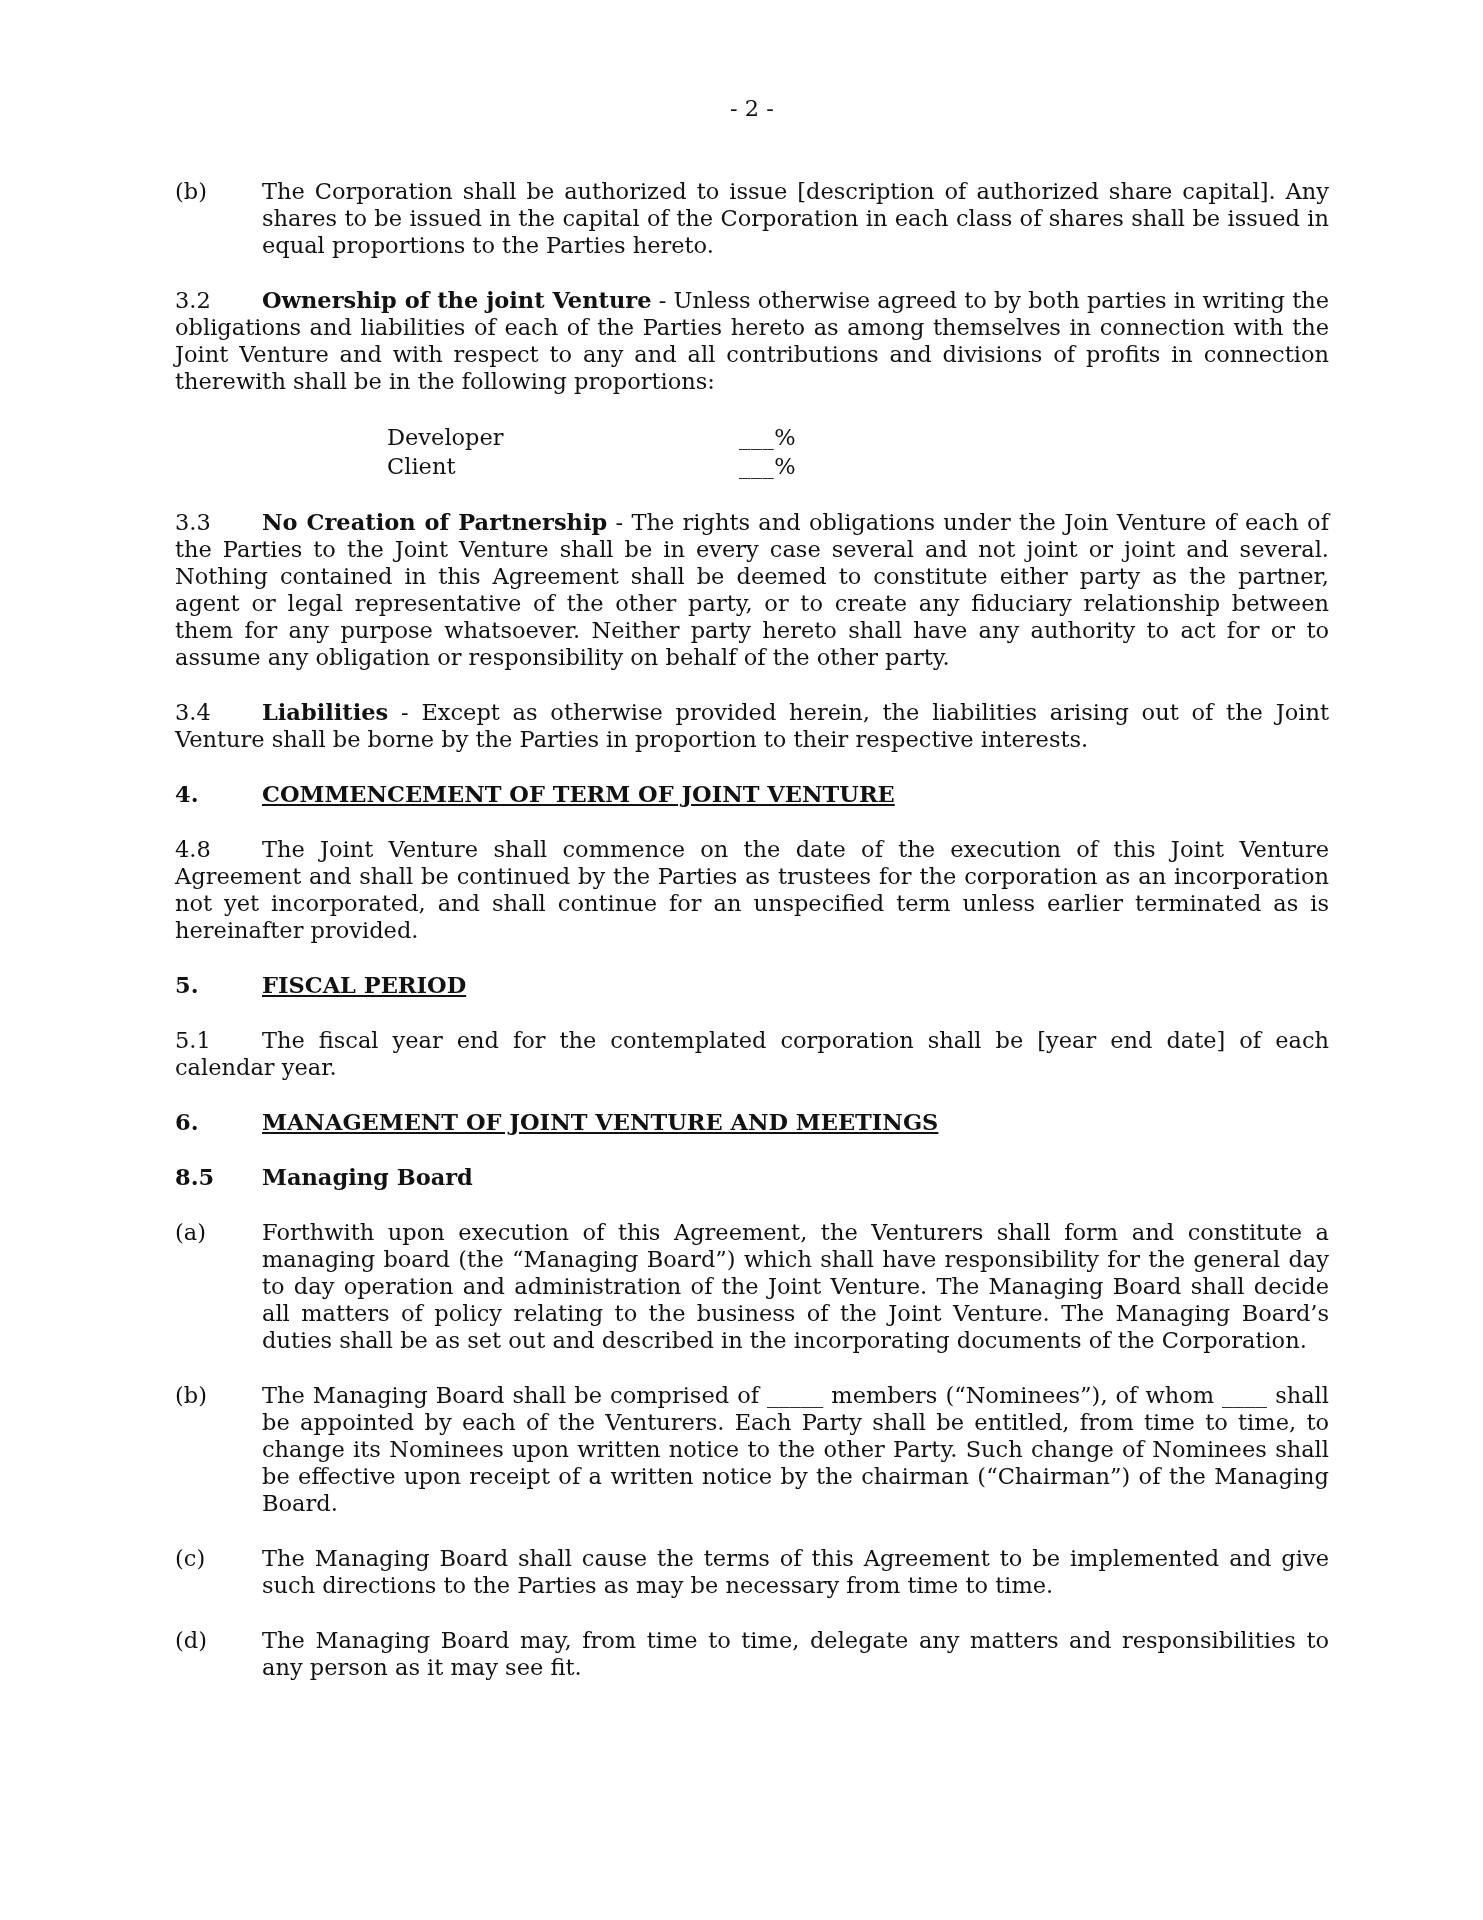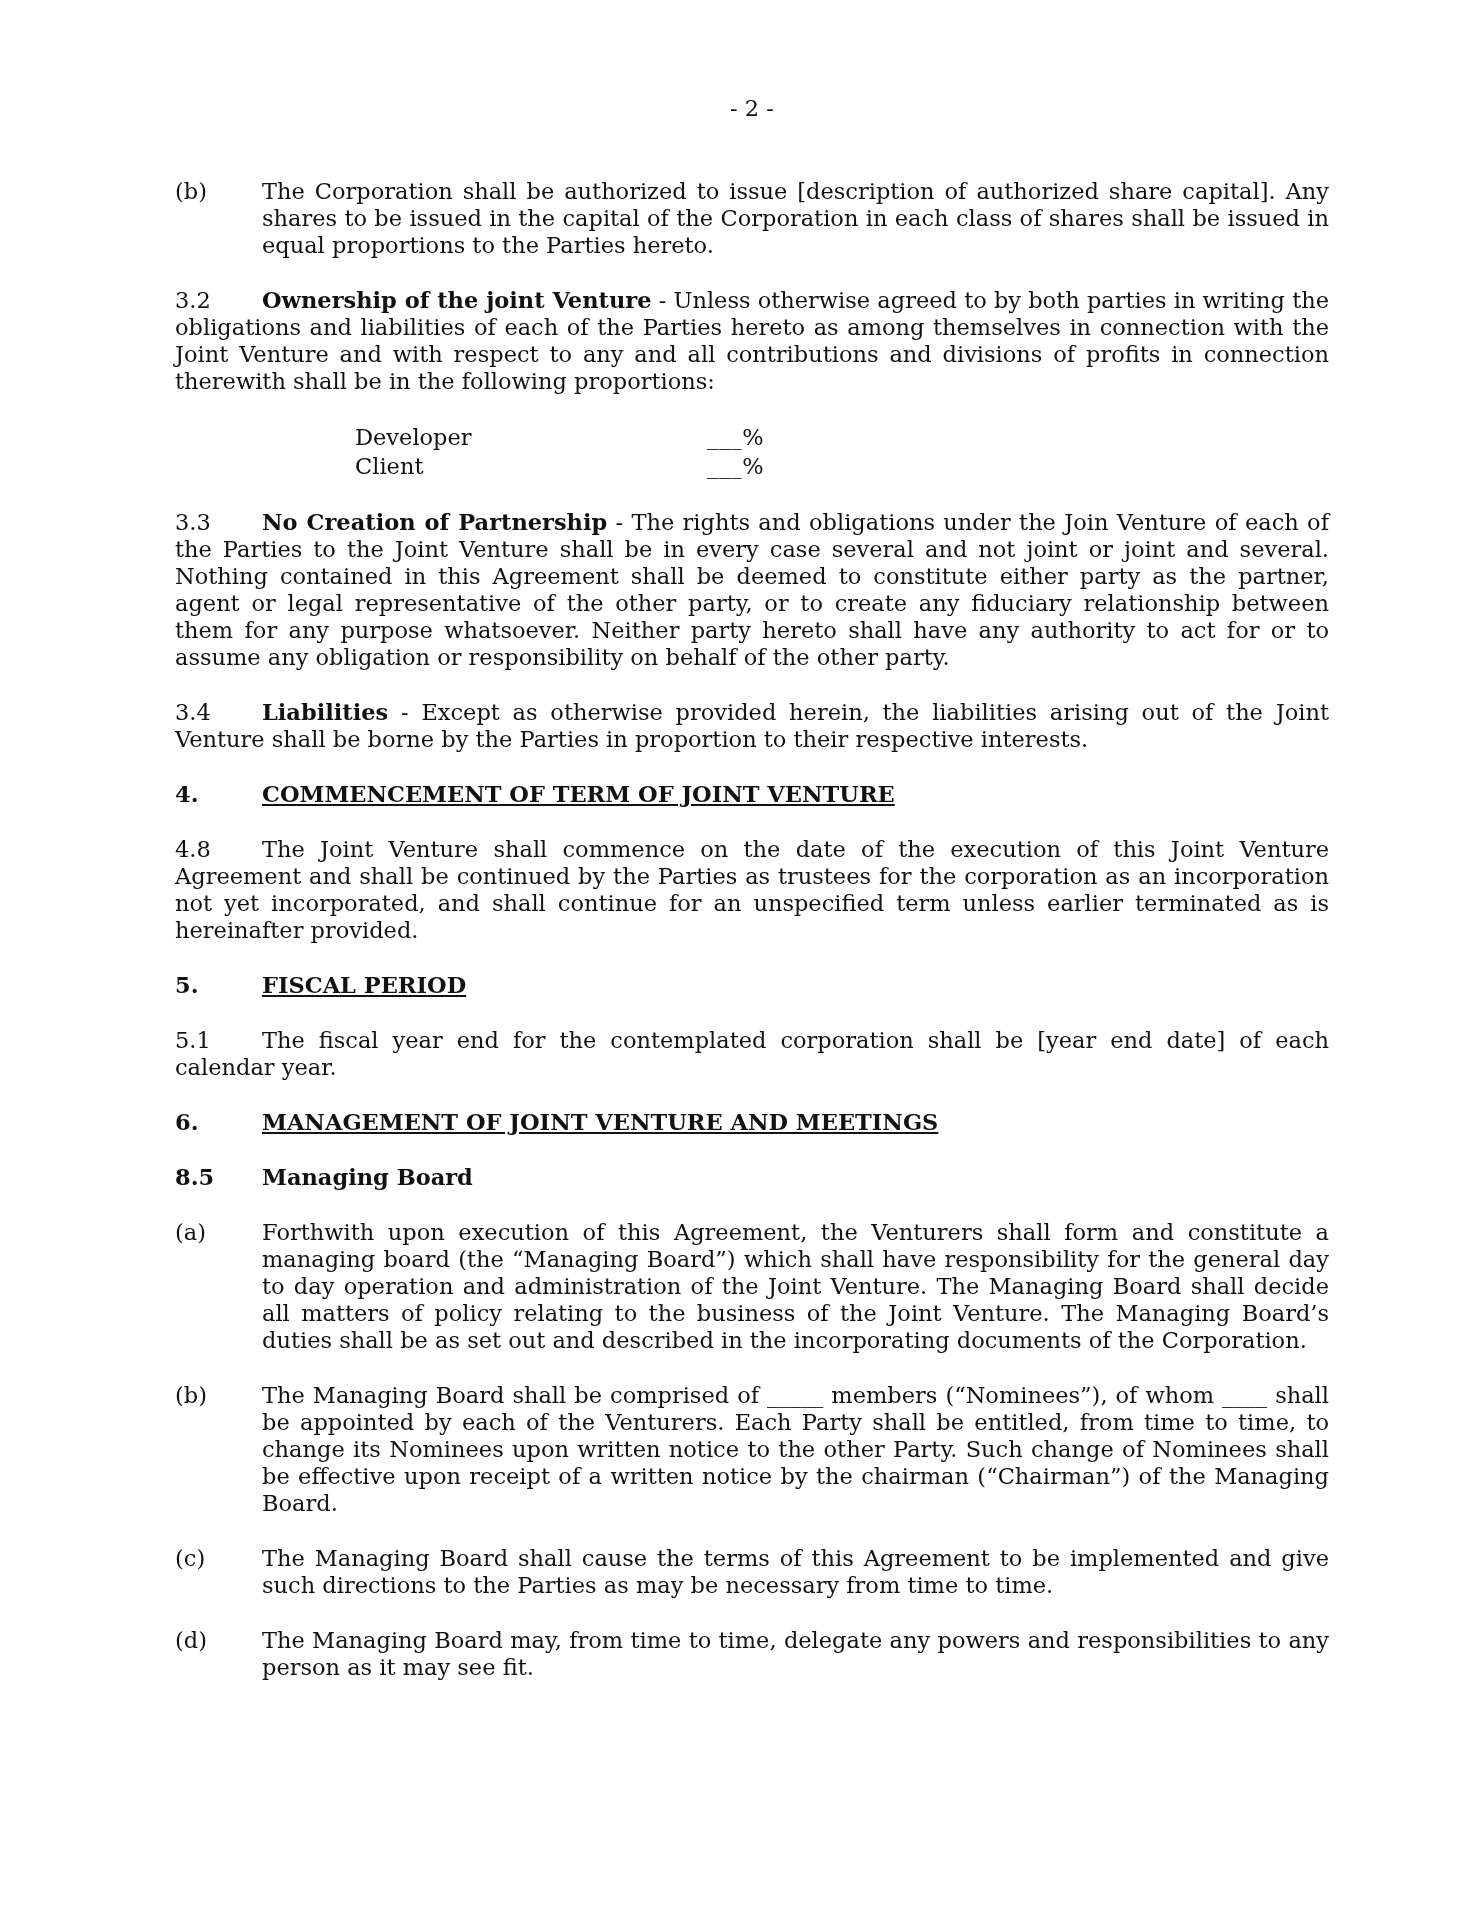--- a/index.html
+++ b/index.html
@@ -47,20 +47,21 @@
     width: 87px;
   }
   .bold { font-weight: bold; }
   b.lead { font-weight: bold; }
   .heading { margin-bottom: 28px; margin-top: 8px; text-decoration: underline; }
   
   .props { margin: 0 0 28px 180px; line-height: 29px; }
   .props .party {
     display: inline-block;
     width: 352px;
+    margin-left: 32px;
   }
   .props .share { letter-spacing: 0.5px; }
 </style>
 </head>
 <body>
 
 <div class="page">
 
   <div class="pagenum">- 2 -</div>
 
@@ -89,15 +90,15 @@
   <p class="hang bold heading"><span class="lbl">6.</span><span>MANAGEMENT OF JOINT VENTURE AND MEETINGS</span></p>
 
   <p class="hang bold"><span class="lbl">8.5</span><span>Managing Board</span></p>
 
   <p class="hang"><span class="lbl">(a)</span><span>Forthwith upon execution of this Agreement, the Venturers shall form and constitute a managing board (the “Managing Board”) which shall have responsibility for the general day to day operation and administration of the Joint Venture. The Managing Board shall decide all matters of policy relating to the business of the Joint Venture. The Managing Board’s duties shall be as set out and described in the incorporating documents of the Corporation.</span></p>
 
   <p class="hang"><span class="lbl">(b)</span><span>The Managing Board shall be comprised of _____ members (“Nominees”), of whom ____ shall be appointed by each of the Venturers. Each Party shall be entitled, from time to time, to change its Nominees upon written notice to the other Party. Such change of Nominees shall be effective upon receipt of a written notice by the chairman (“Chairman”) of the Managing Board.</span></p>
 
   <p class="hang"><span class="lbl">(c)</span><span>The Managing Board shall cause the terms of this Agreement to be implemented and give such directions to the Parties as may be necessary from time to time.</span></p>
 
-  <p class="hang"><span class="lbl">(d)</span><span>The Managing Board may, from time to time, delegate any powers and responsibilities to any person as it may see fit.</span></p>
+  <p class="hang"><span class="lbl">(d)</span><span>The Managing Board may, from time to time, delegate any matters and responsibilities to any person as it may see fit.</span></p>
 
 </div>
 
 </body></html>

